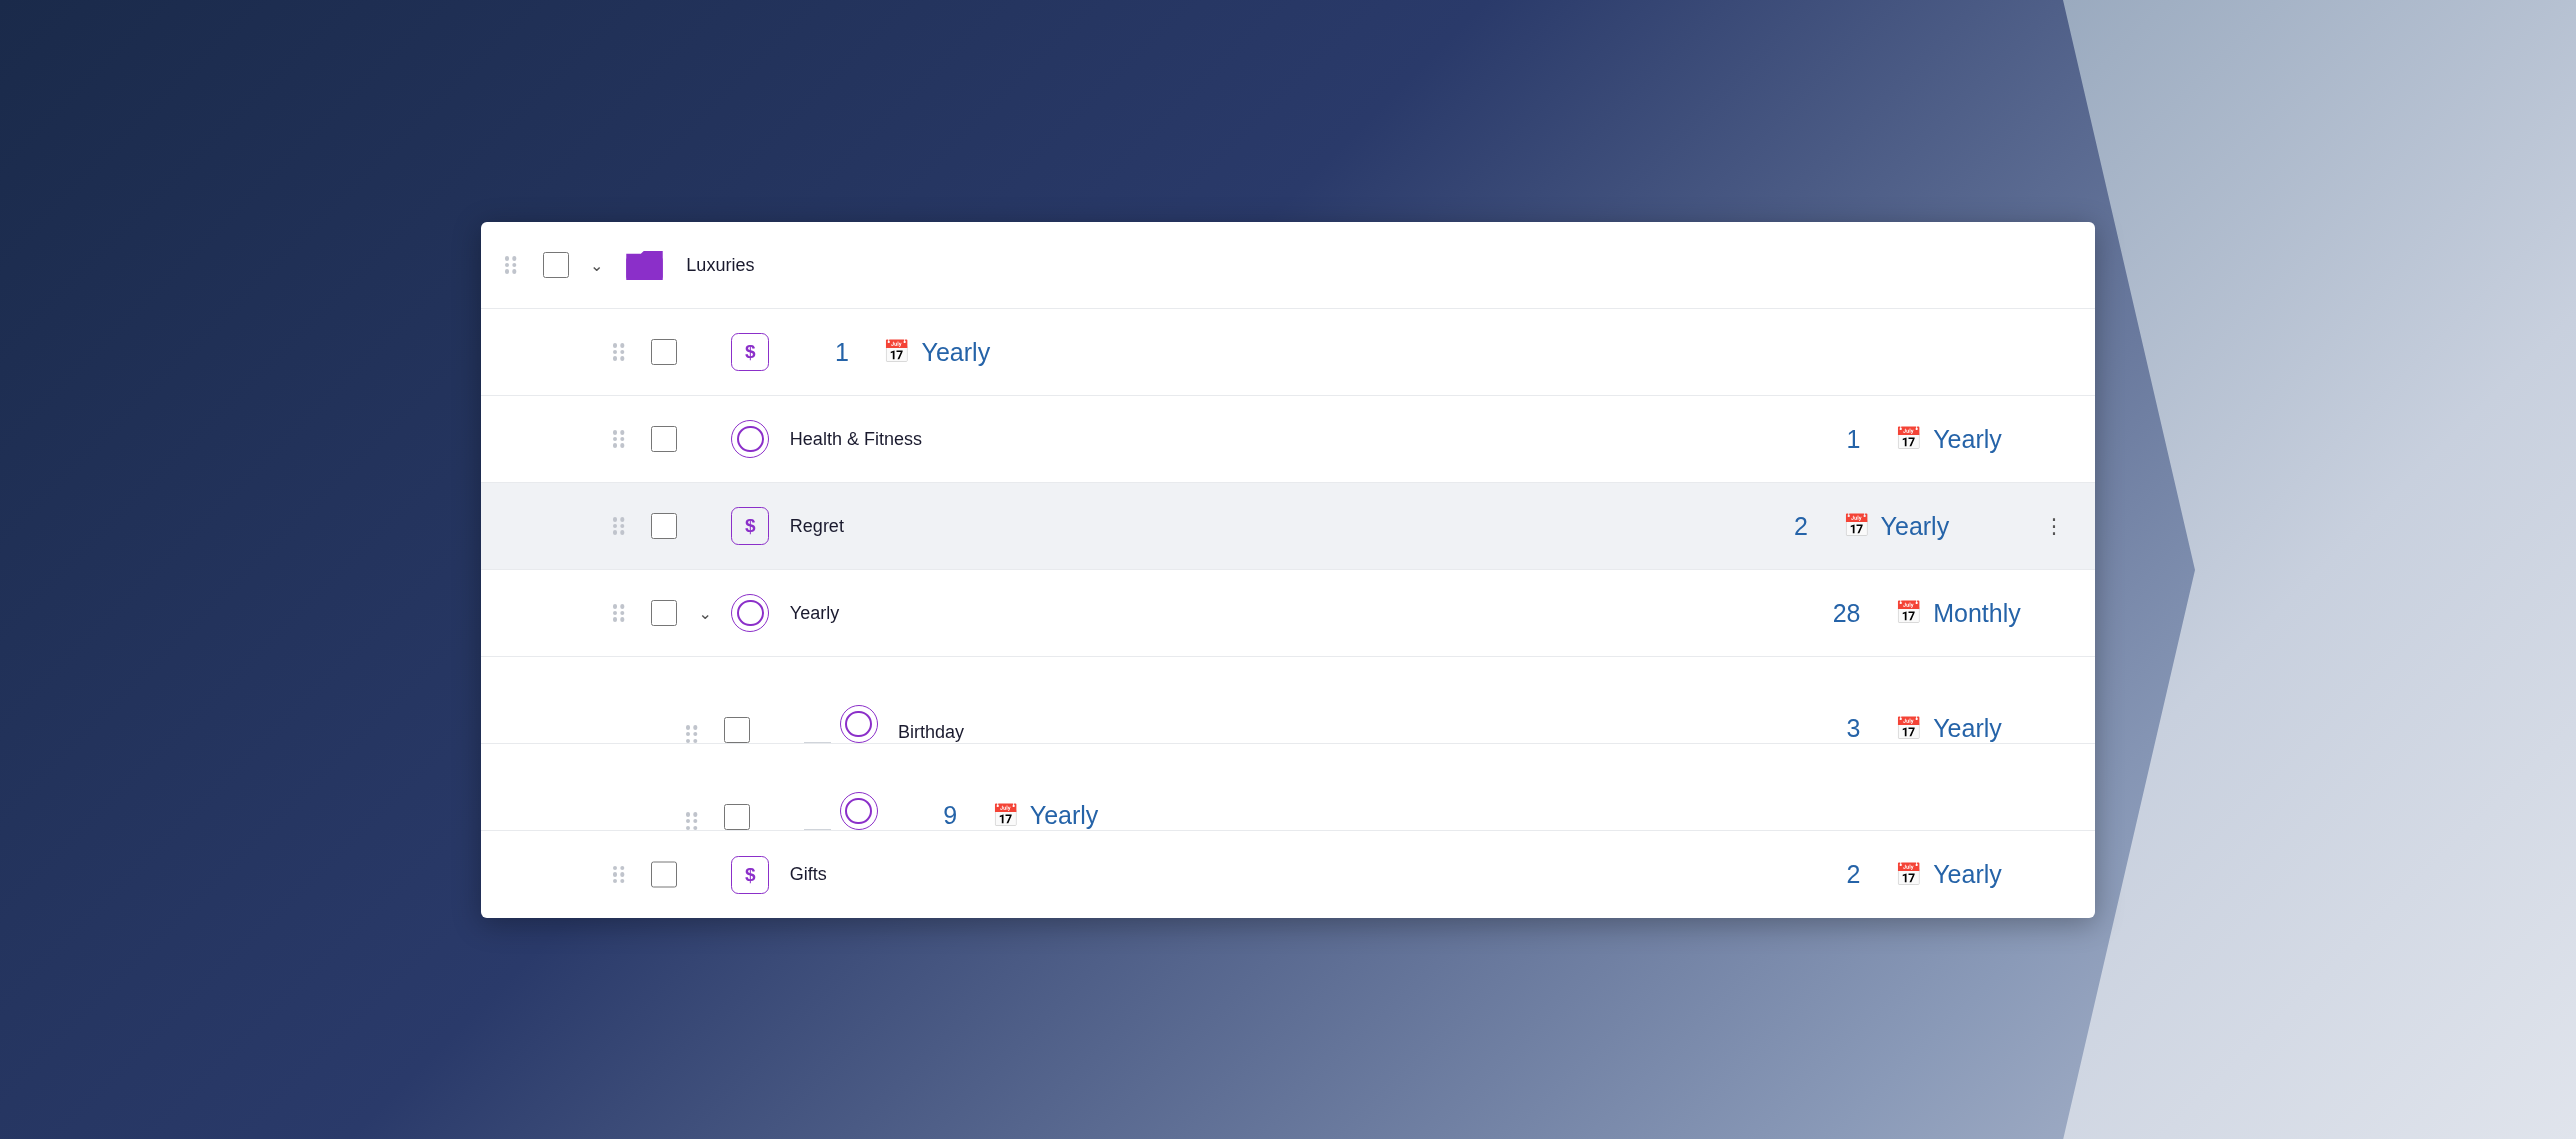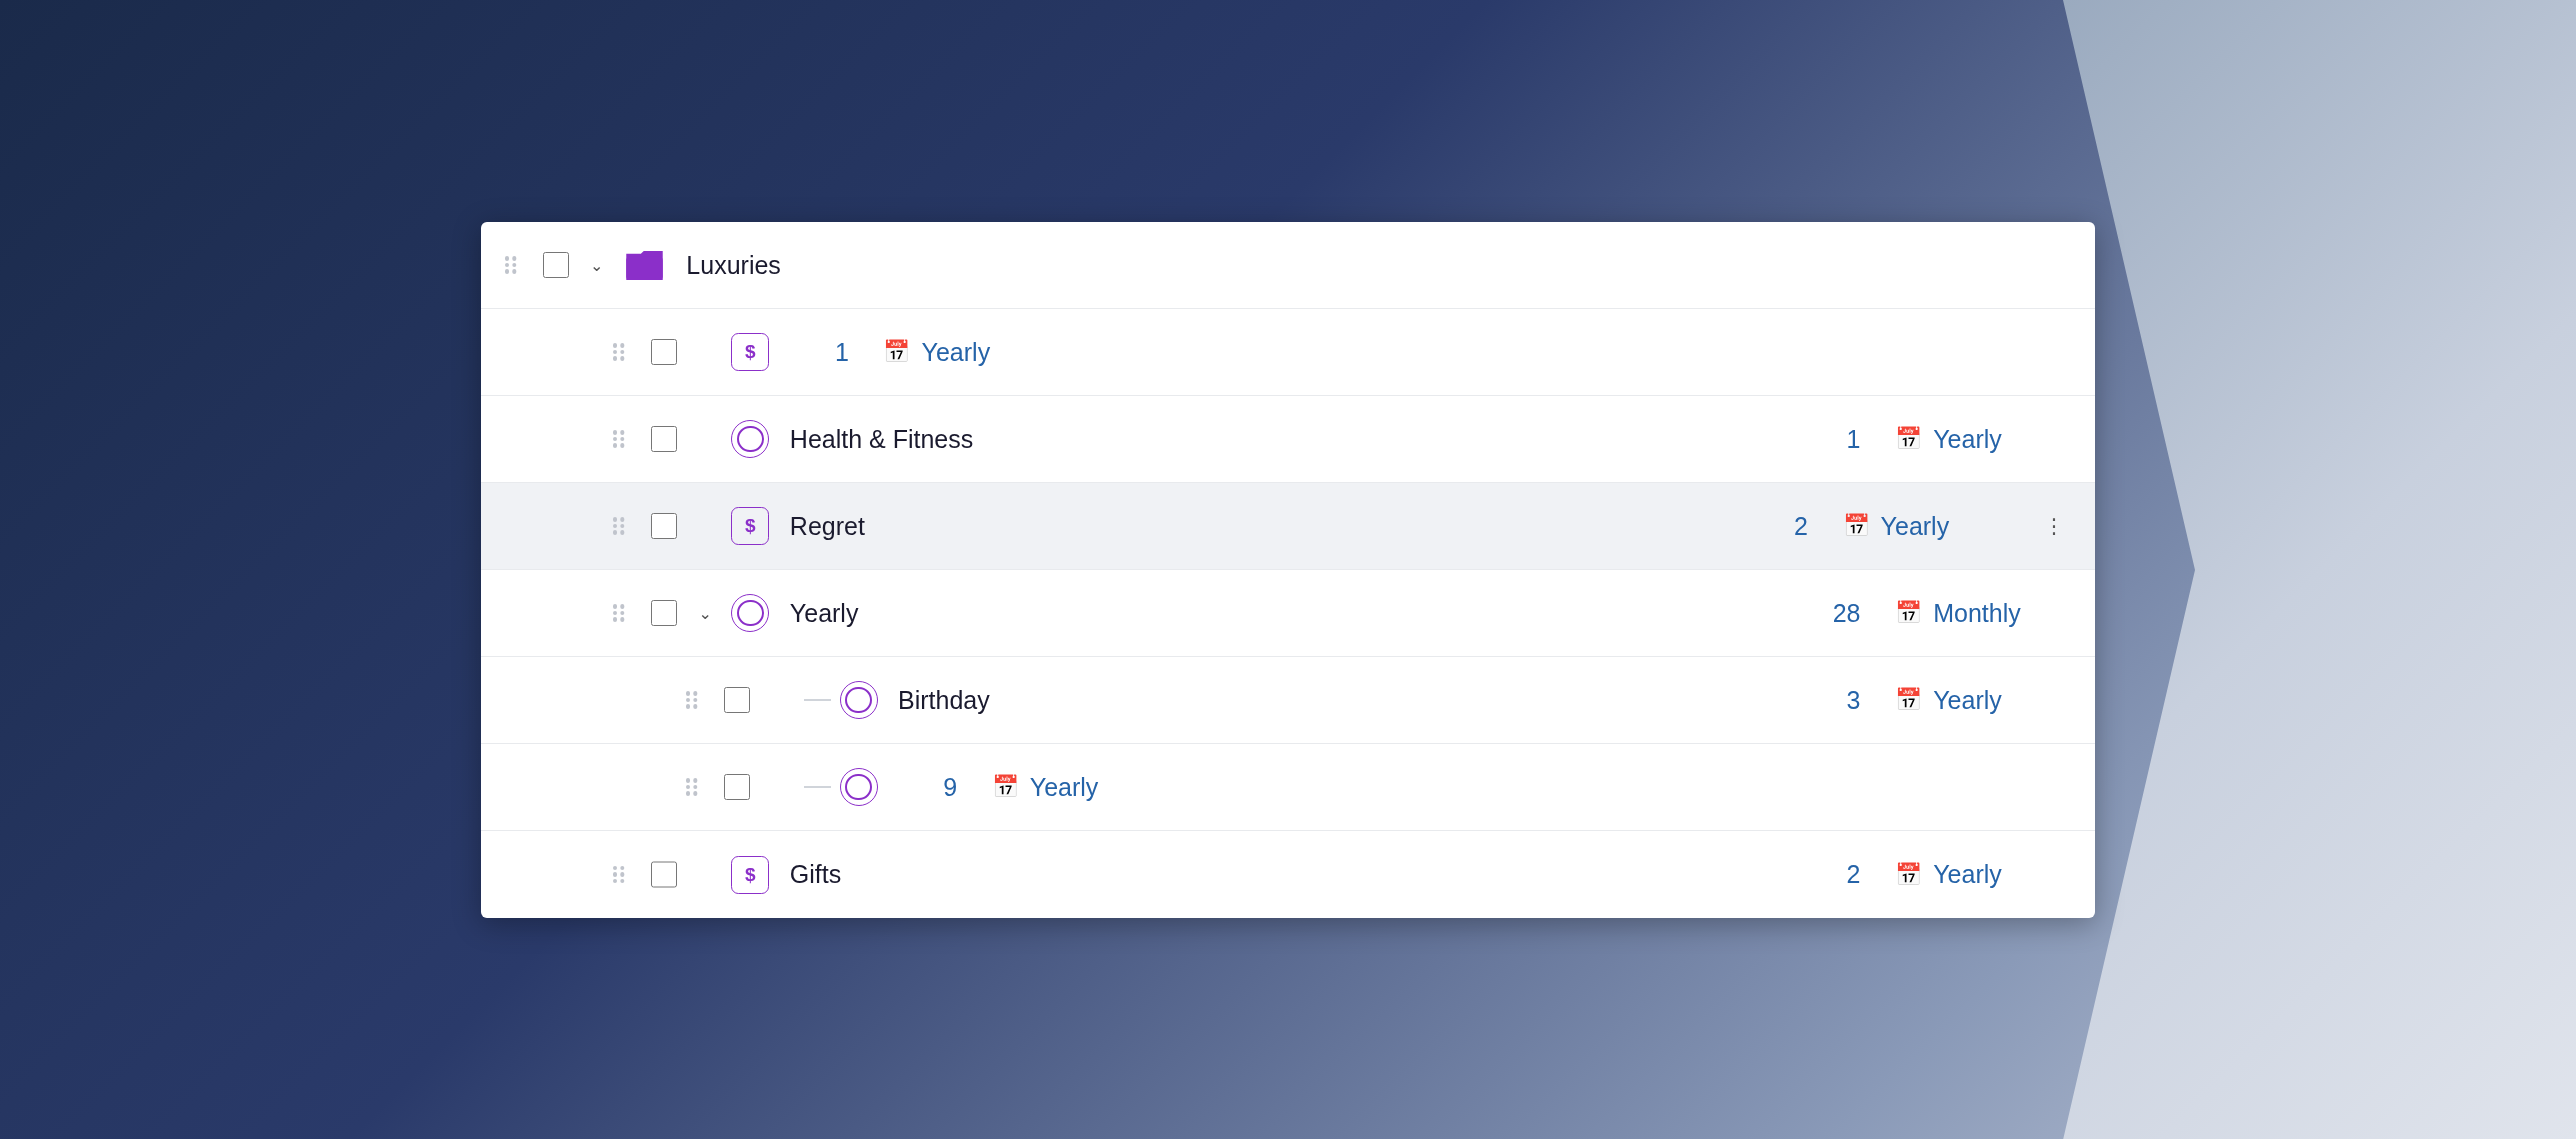--- a/index.html
+++ b/index.html
@@ -136,21 +136,21 @@
     }
 
     .icon-dollar {
       font-size: 19px;
       font-weight: 700;
       color: #8b2fc9;
     }
 
     .row-name {
       flex: 1;
-      font-size: 25px;
+      font-size: 18px;
       font-weight: 500;
       color: #1a1a2e;
     }
 
     .row-count {
       font-size: 25px;
       color: #2563a8;
       width: 59px;
       text-align: right;
       margin-right: 35px;
@@ -183,20 +183,21 @@
       margin-left: 17.6px;
     }
 
     
     .indent-1 {
       padding-left: 132px;
     }
 
     .indent-2 {
       padding-left: 205px;
+      align-items: flex-end;
     }
 
     
     .svg-icon {
       flex-shrink: 0;
     }
   </style>
 </head>
 <body>
 

